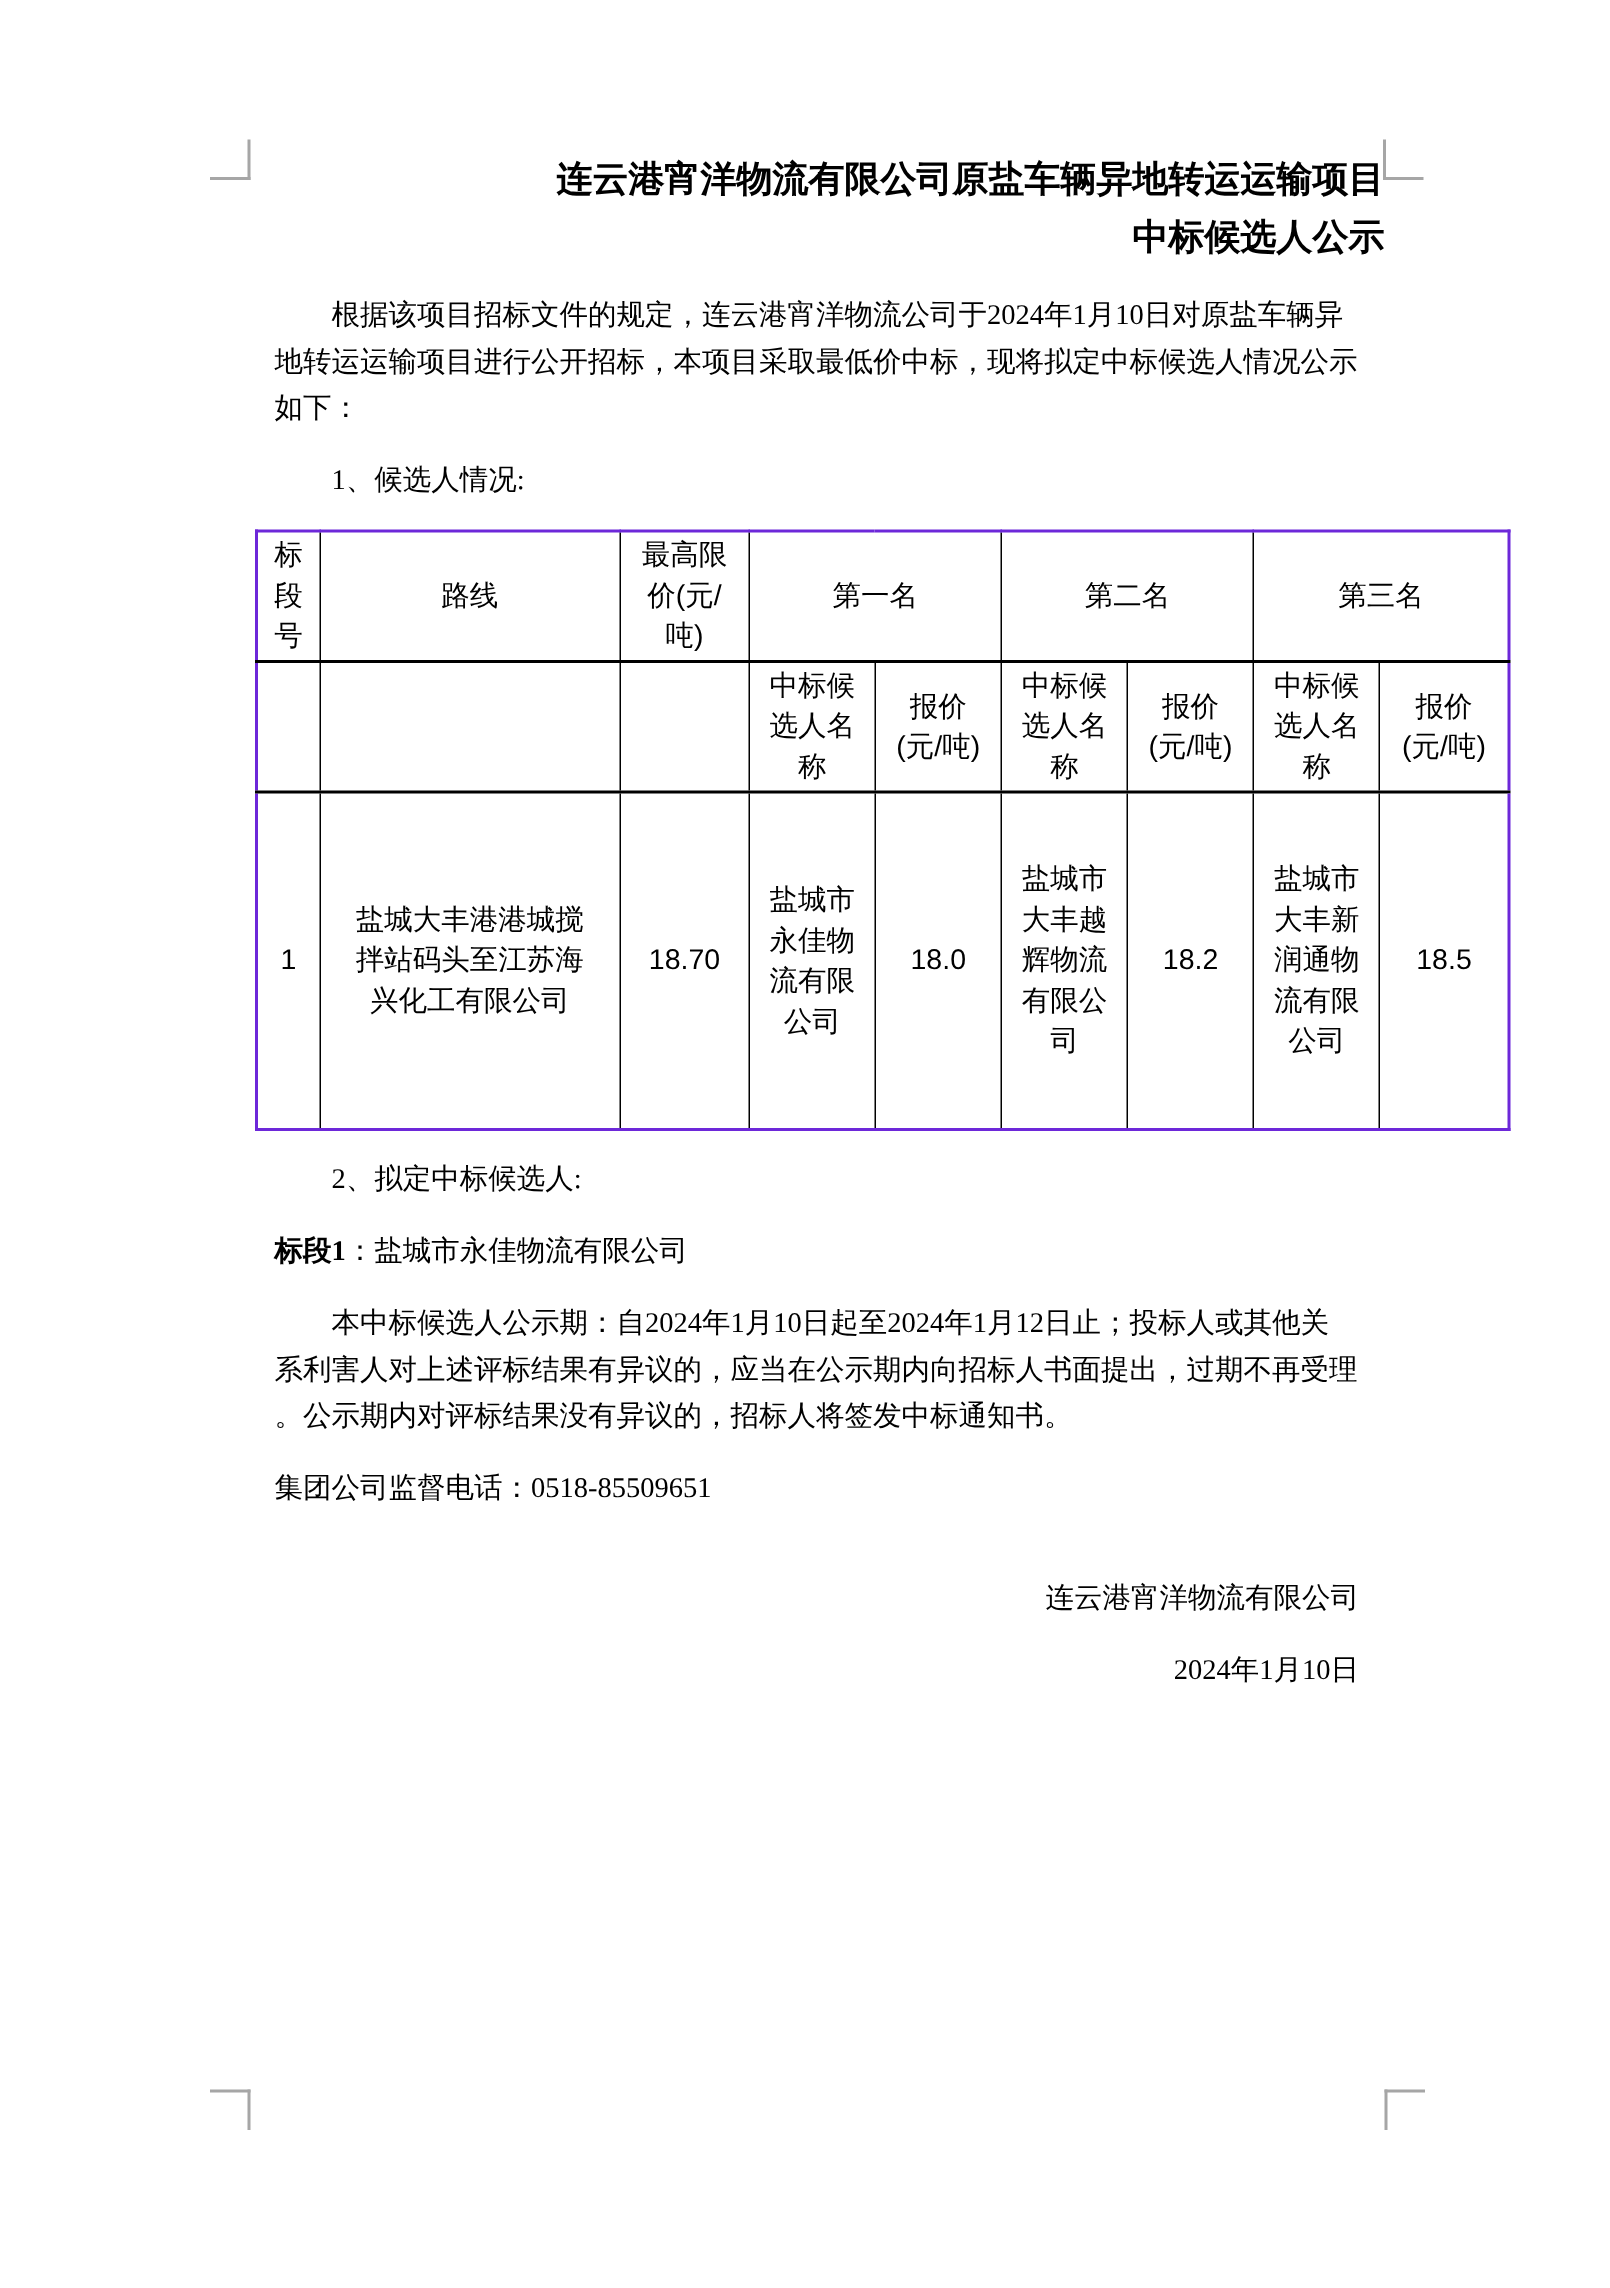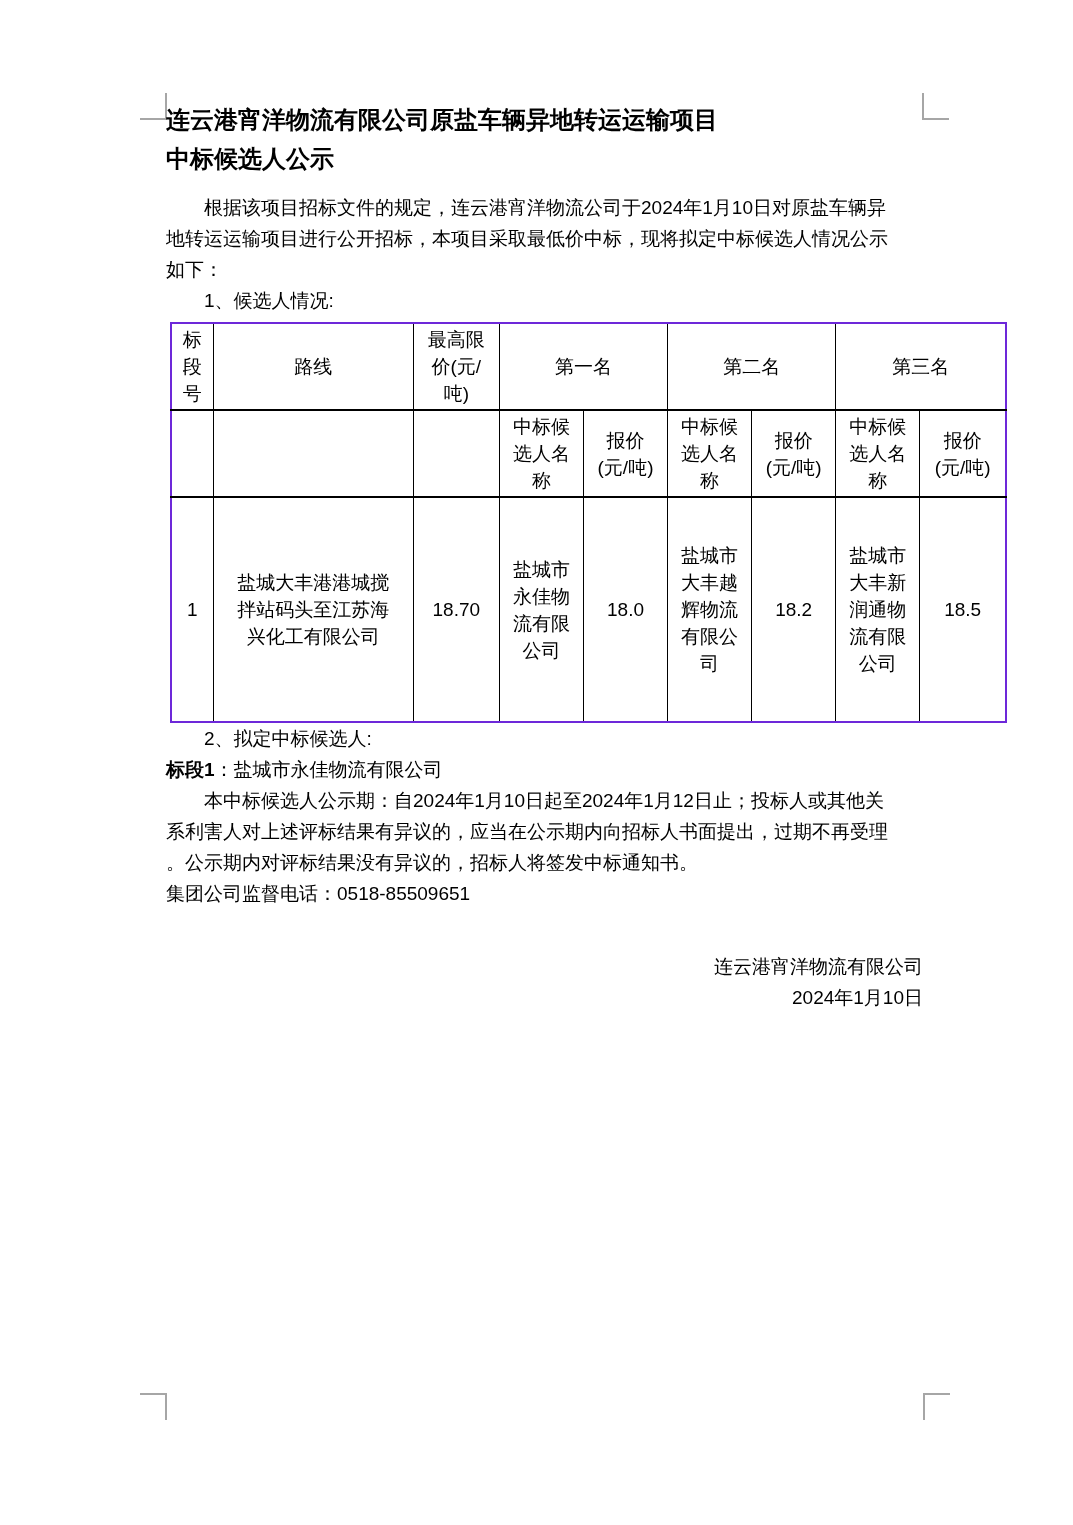--- a/index.html
+++ b/index.html
@@ -10,23 +10,23 @@
     overflow:hidden;
   }
   .crop-mark { position:absolute; width:25px; height:25px; }
   .crop-tl { left:140px; top:93px;  border-right:2px solid #a6a6a6; border-bottom:2px solid #a6a6a6; }
   .crop-tr { left:922px; top:93px;  border-left:2px solid #a6a6a6;  border-bottom:2px solid #a6a6a6; }
   .crop-bl { left:140px; top:1393px; border-right:2px solid #a6a6a6; border-top:2px solid #a6a6a6; }
   .crop-br { left:923px; top:1393px; border-left:2px solid #a6a6a6;  border-top:2px solid #a6a6a6; }
 
   .content { position:absolute; left:166px; top:100px; width:757px; }
 
-  .doc-title { font-size:24px; font-weight:bold; text-align:left; line-height:39px; margin:0 0 14px 0; }
+  .doc-title { font-size:24px; font-weight:bold; text-align:right; line-height:39px; margin:0 0 14px 0; }
 
-  p.body-text { font-size:19px; line-height:31px; margin:0; }
+  p.body-text { font-size:19px; line-height:31px; margin:17px;font-family:Liberation Serif, serif; }
   .indent { text-indent:38px; }
   .prelines { white-space:pre-line; }
 
   table.bid-table {
     border-collapse:collapse; table-layout:fixed;
     width:837px; margin:6px 0 0 4px;
     border:2px solid #6d28d9;
   }
   .bid-table td {
     box-sizing:border-box;

